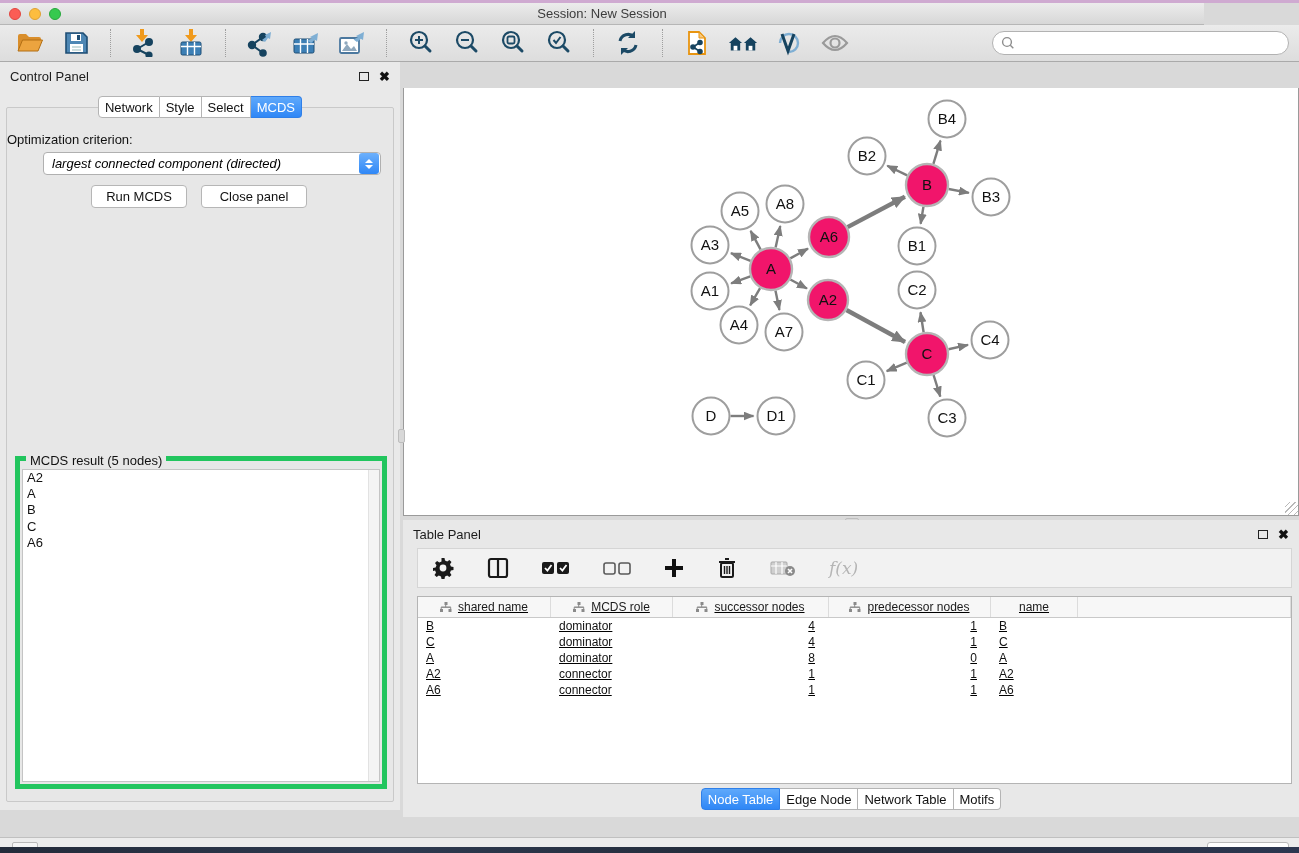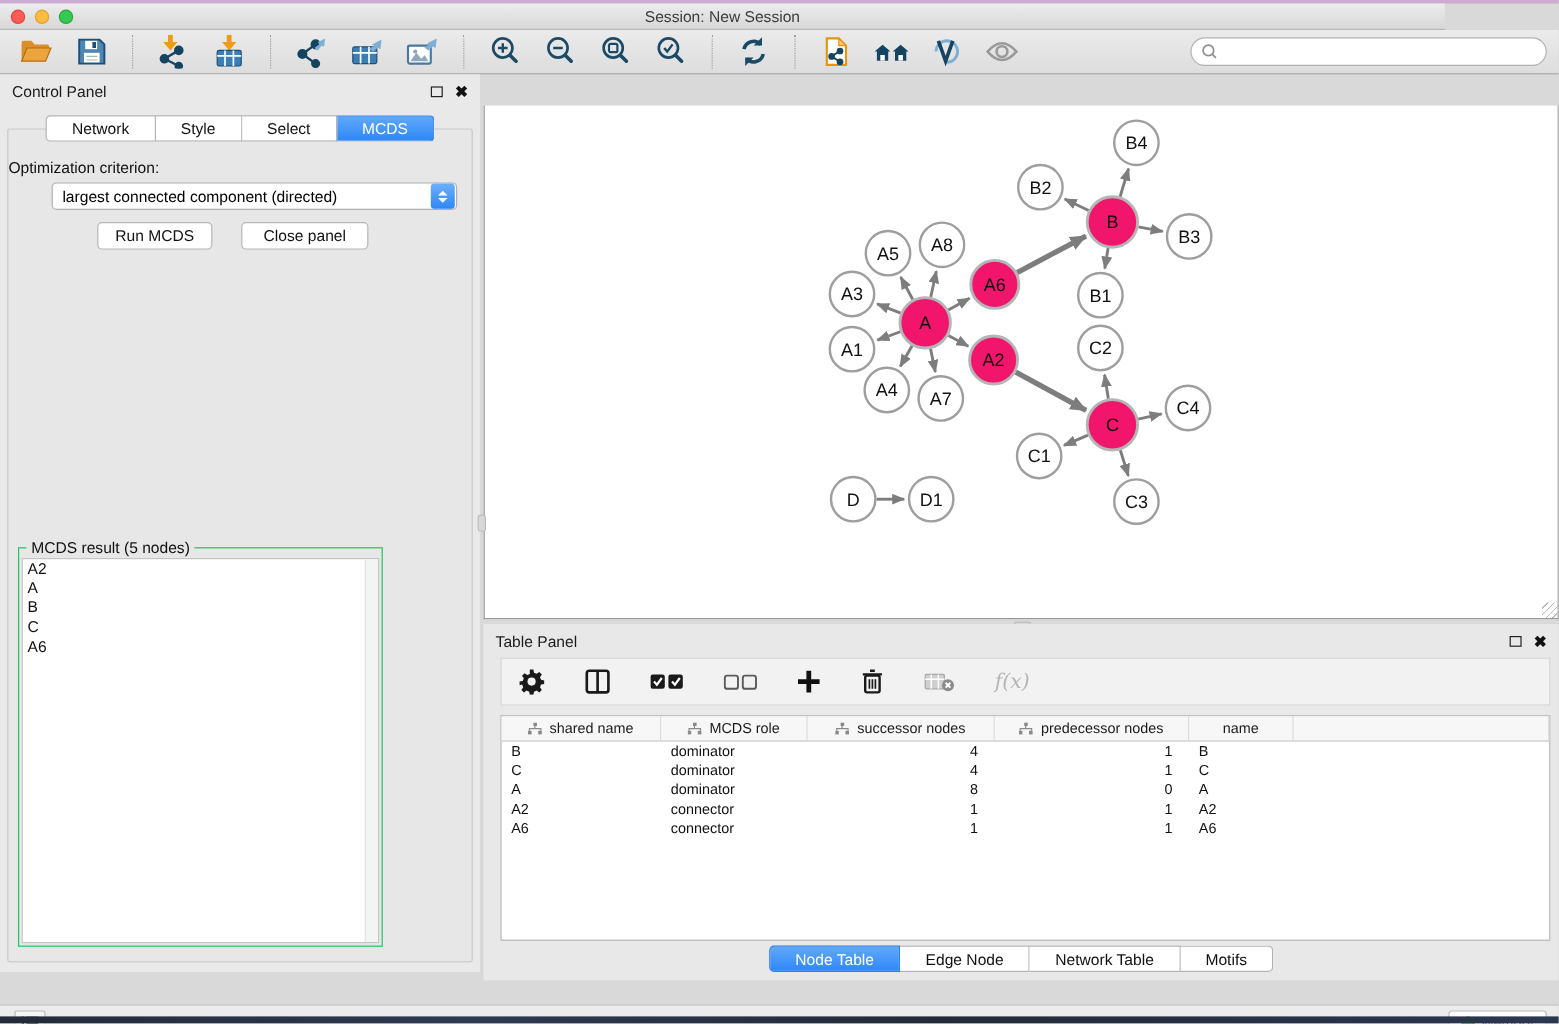--- a/index.html
+++ b/index.html
@@ -21,57 +21,57 @@
   #search-wrap { margin-left:auto; width:297px; height:24px; background:#fff; border:1px solid #b2b2b2; border-radius:13px; display:flex; align-items:center; padding-left:8px; }
   #search-wrap input { border:none; outline:none; flex:1; height:20px; font-size:13px; background:transparent; margin-left:5px; }
 
   
   #control-panel { left:0; top:62px; width:400px; height:748px; background:#e9e9e9; }
   .panel-head { height:28px; display:flex; align-items:center; padding:0 10px; font-size:13px; color:#1c1c1c; }
   .panel-head .spacer { flex:1; }
   .float-icon { width:10px; height:9px; border:1.5px solid #222; display:inline-block; margin-right:10px; }
   .close-x { font-size:13px; font-weight:bold; color:#111; }
   .seg { display:flex; justify-content:center; }
-  .seg .seg-btn { background:#fff; border:1px solid #b4b4b4; border-left:none; height:22px; padding:0 21px; font-size:13px; color:#111; display:flex; align-items:center; font-family:inherit; }
+  .seg .seg-btn { background:#fff; border:1px solid #b4b4b4; border-left:none; height:22px; padding:0 6px; font-size:13px; color:#111; display:flex; align-items:center; font-family:inherit; }
   .seg .seg-btn:first-child { border-left:1px solid #b4b4b4; border-radius:4px 0 0 4px; }
   .seg .seg-btn:last-child { border-radius:0 4px 4px 0; }
   .seg .seg-btn.active { background:linear-gradient(#5fa9fb,#2f87f6); border-color:#2f7fe8; color:#fff; }
   #cp-tabs { position:absolute; left:0; right:0; top:34px; z-index:3; }
   #cp-content { position:absolute; left:6px; right:6px; top:45px; bottom:8px; border:1px solid #c9c9c9; background:#e7e7e7; border-radius:2px; }
   #opt-label { position:absolute; top:24px; width:100%; font-size:13px; color:#111; }
-  #criterion { position:absolute; left:36px; top:44px; width:338px; height:23px; background:#fff; border:1px solid #b0b0b0; border-radius:4px; display:flex; align-items:center; font-size:13px; }
+  #criterion { position:absolute; left:36px; top:44px; width:338px; height:23px; background:#fff; border:1px solid #b0b0b0; border-radius:4px; display:flex; align-items:center; font-size:13px;font-style:italic; }
   #criterion .val { padding-left:8px; flex:1; }
   #criterion .stepper { width:20px; height:21px; border-radius:3px; background:linear-gradient(#6cb0fc,#2f87f6); margin-right:1px; display:flex; flex-direction:column; align-items:center; justify-content:center; gap:2px; }
   .tri-up { width:0;height:0;border-left:4px solid transparent;border-right:4px solid transparent;border-bottom:4px solid #fff; }
   .tri-dn { width:0;height:0;border-left:4px solid transparent;border-right:4px solid transparent;border-top:4px solid #fff; }
   .push-btn { position:absolute; height:23px; background:#fff; border:1px solid #b6b6b6; border-radius:4px; font-size:13px; color:#111; font-family:inherit; display:flex; align-items:center; justify-content:center; }
-  #run-btn { left:74px; top:77px; width:96px; }
+  #run-btn { left:84px; top:77px; width:96px; }
   #closepanel-btn { left:194px; top:77px; width:106px; }
-  #result-group { position:absolute; left:8px; top:348px; width:304px; height:333px; border:1px solid #22c55e; }
+  #result-group { position:absolute; left:8px; top:348px; width:372px; height:333px; border:5px solid #22c55e; }
   #result-legend { position:absolute; left:6px; top:-8px; background:#e7e7e7; padding:0 4px; font-size:13px; color:#111; }
   #result-list { position:absolute; left:2px; top:8px; right:2px; bottom:2px; background:#fff; border:1px solid #c4c4c4; overflow:hidden; }
   #result-list .sb { position:absolute; right:0; top:0; bottom:0; width:11px; background:#f4f4f4; border-left:1px solid #e2e2e2; }
   #result-list .item { font-size:13px; color:#111; padding:0 0 0 4px; height:16.2px; line-height:16.2px; }
 
   
   #net-window { left:403px; top:62px; width:896px; height:454px; }
   #net-titlebar { position:absolute; left:0; top:0; right:0; height:26px; background:linear-gradient(#eeeeee,#d6d6d6); border:1px solid #9a9a9a; border-bottom:1px solid #a5a5a5; border-radius:5px 5px 0 0; display:flex; align-items:center; }
   #net-titlebar .title { position:absolute; left:0; right:0; text-align:center; font-size:13px; color:#333; }
   #net-canvas { position:absolute; left:0; top:26px; right:0; bottom:0; background:#fff; border:1px solid #9a9a9a; border-top:none; }
   #resize-grip { position:absolute; right:1px; bottom:1px; width:13px; height:13px;
      background:repeating-linear-gradient(135deg, transparent 0 3px, #b9b9b9 3px 4px); }
   .mini-thumb { background:#d8d8d8; border:1px solid #bdbdbd; border-radius:2px; }
   #v-thumb { left:-5px; top:367px; width:7px; height:14px; position:absolute; }
   #h-thumb { left:442px; bottom:-8px; width:14px; height:6px; position:absolute; }
 
   
   #table-panel { left:403px; top:520px; width:896px; height:297px; background:#e8e8e8; }
   #tp-toolbar { position:absolute; left:14px; top:28px; right:7px; height:40px; background:#f2f2f2; border:1px solid #d5d5d5; display:flex; align-items:center; gap:33px; padding-left:14px; }
   .tp-icon { display:flex; align-items:center; justify-content:center; }
-  #tp-table { position:absolute; left:14px; top:76px; right:7px; height:188px; background:#fff; border:1px solid #b4b4b4; font-size:12px; }
+  #tp-table { position:absolute; left:14px; top:76px; right:7px; height:188px; background:#fff; border:1px solid #b4b4b4; font-size:12px;text-decoration:underline; }
   .t-head { display:grid; grid-template-columns:133px 122px 156px 162px 87px 1fr; height:21px; background:#f7f7f7; border-bottom:1px solid #c9c9c9; }
   .t-head .th { display:flex; align-items:center; justify-content:center; gap:6px; border-right:1px solid #dcdcdc; color:#1a1a1a; }
   .t-row { display:grid; grid-template-columns:133px 122px 156px 162px 87px 1fr; height:16px; align-items:center; }
   .t-row .td { padding:0 8px; color:#111; }
   .t-row .td.num { text-align:right; padding-right:14px; }
   #tp-tabs { position:absolute; left:0; right:0; top:268px; }
 
   
   #statusbar { left:0; top:817px; width:1299px; height:30px; background:#ececec; border-top:1px solid #c0c0c0; display:flex; align-items:center;margin-top:20px; }
   #list-btn { width:26px; height:22px; background:#f5f5f5; border:1px solid #b9b9b9; border-radius:2px; margin-left:12px; display:flex; align-items:center; justify-content:center; }

